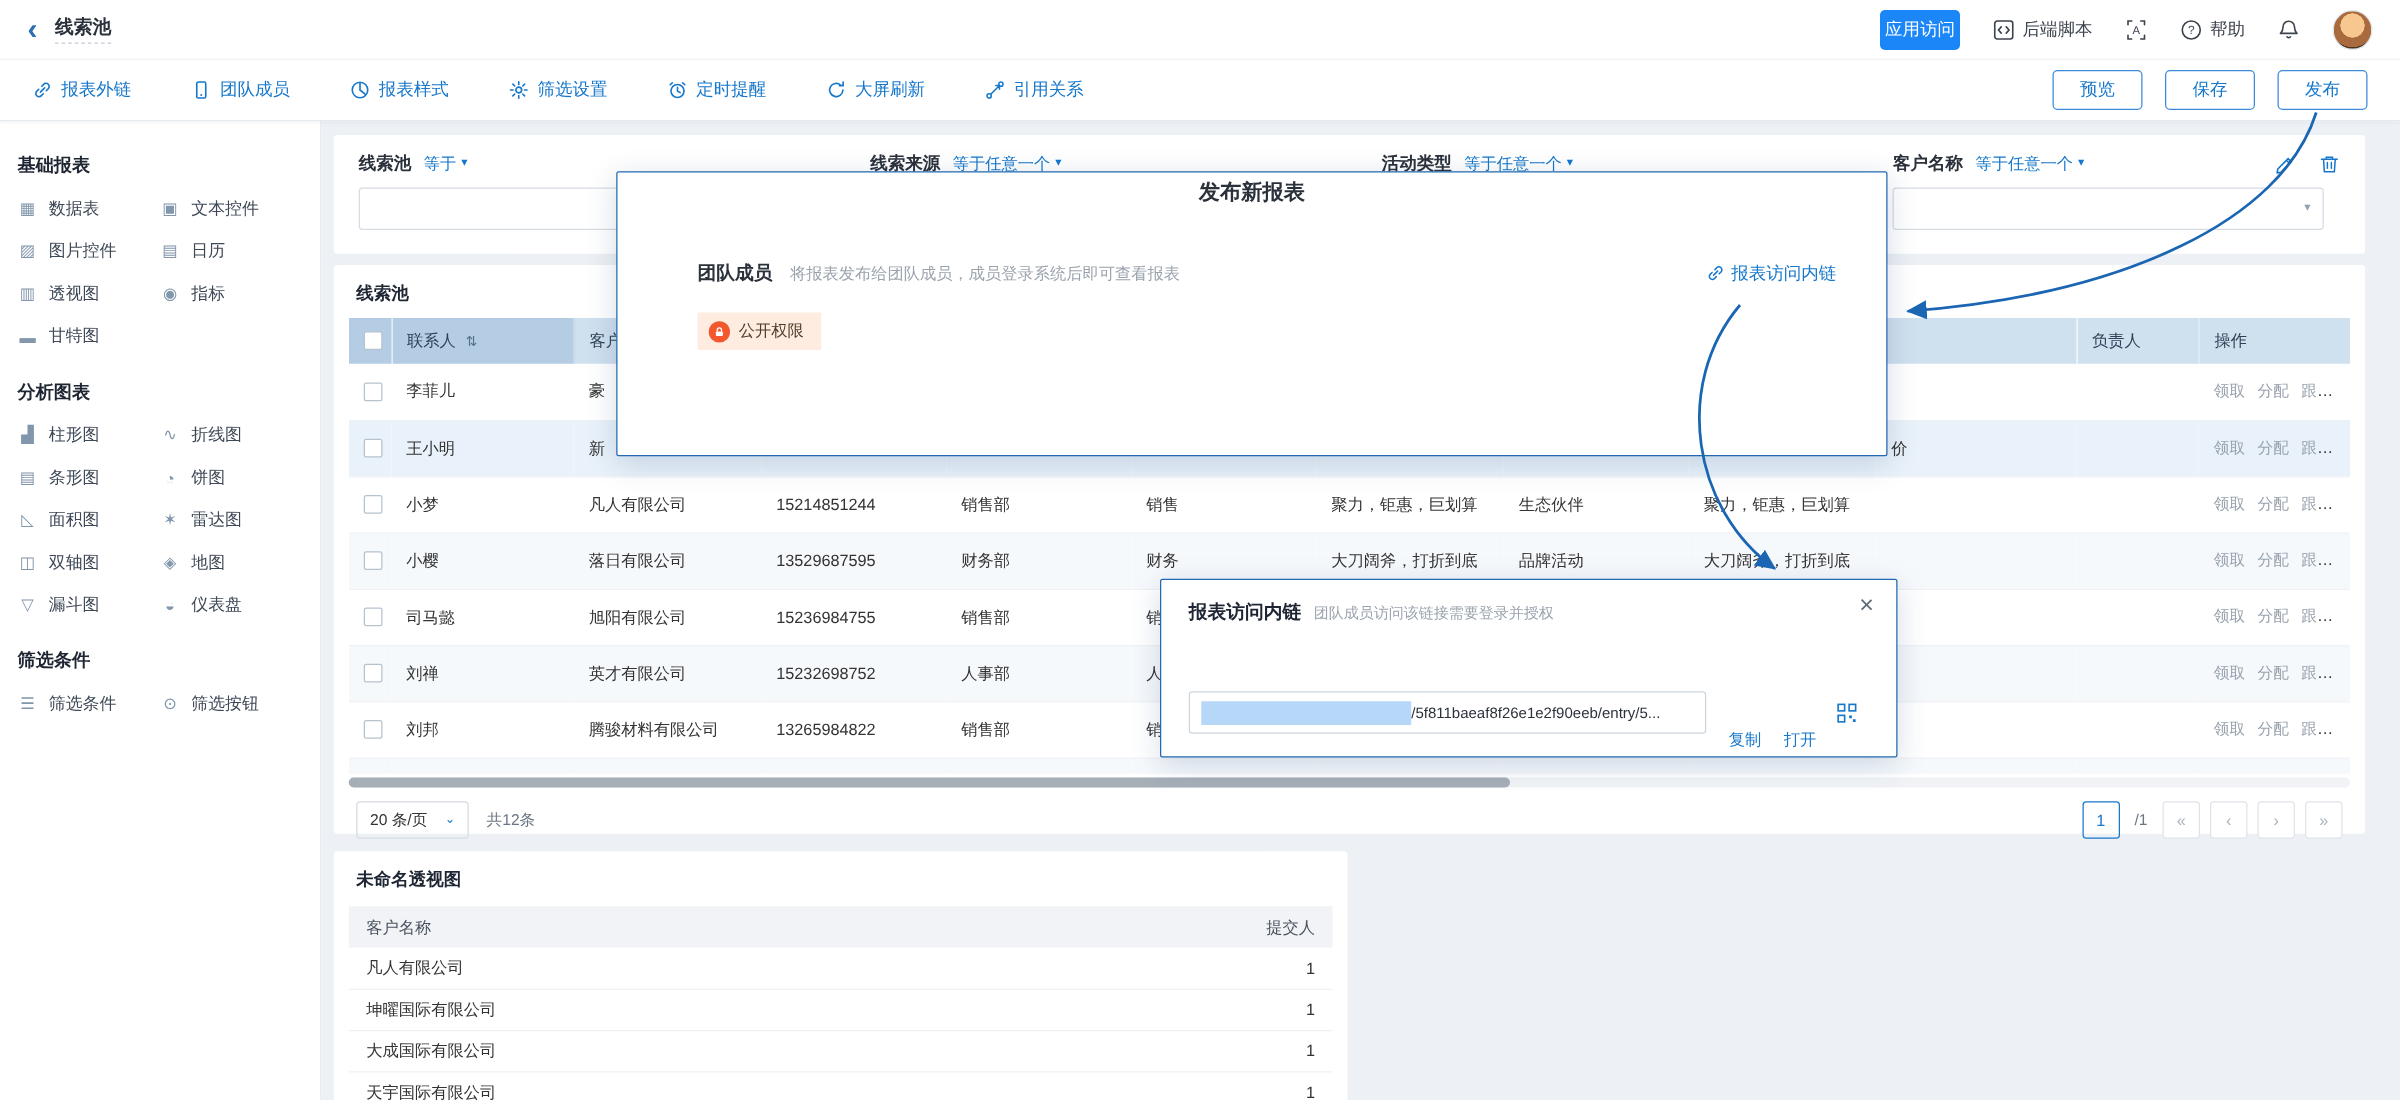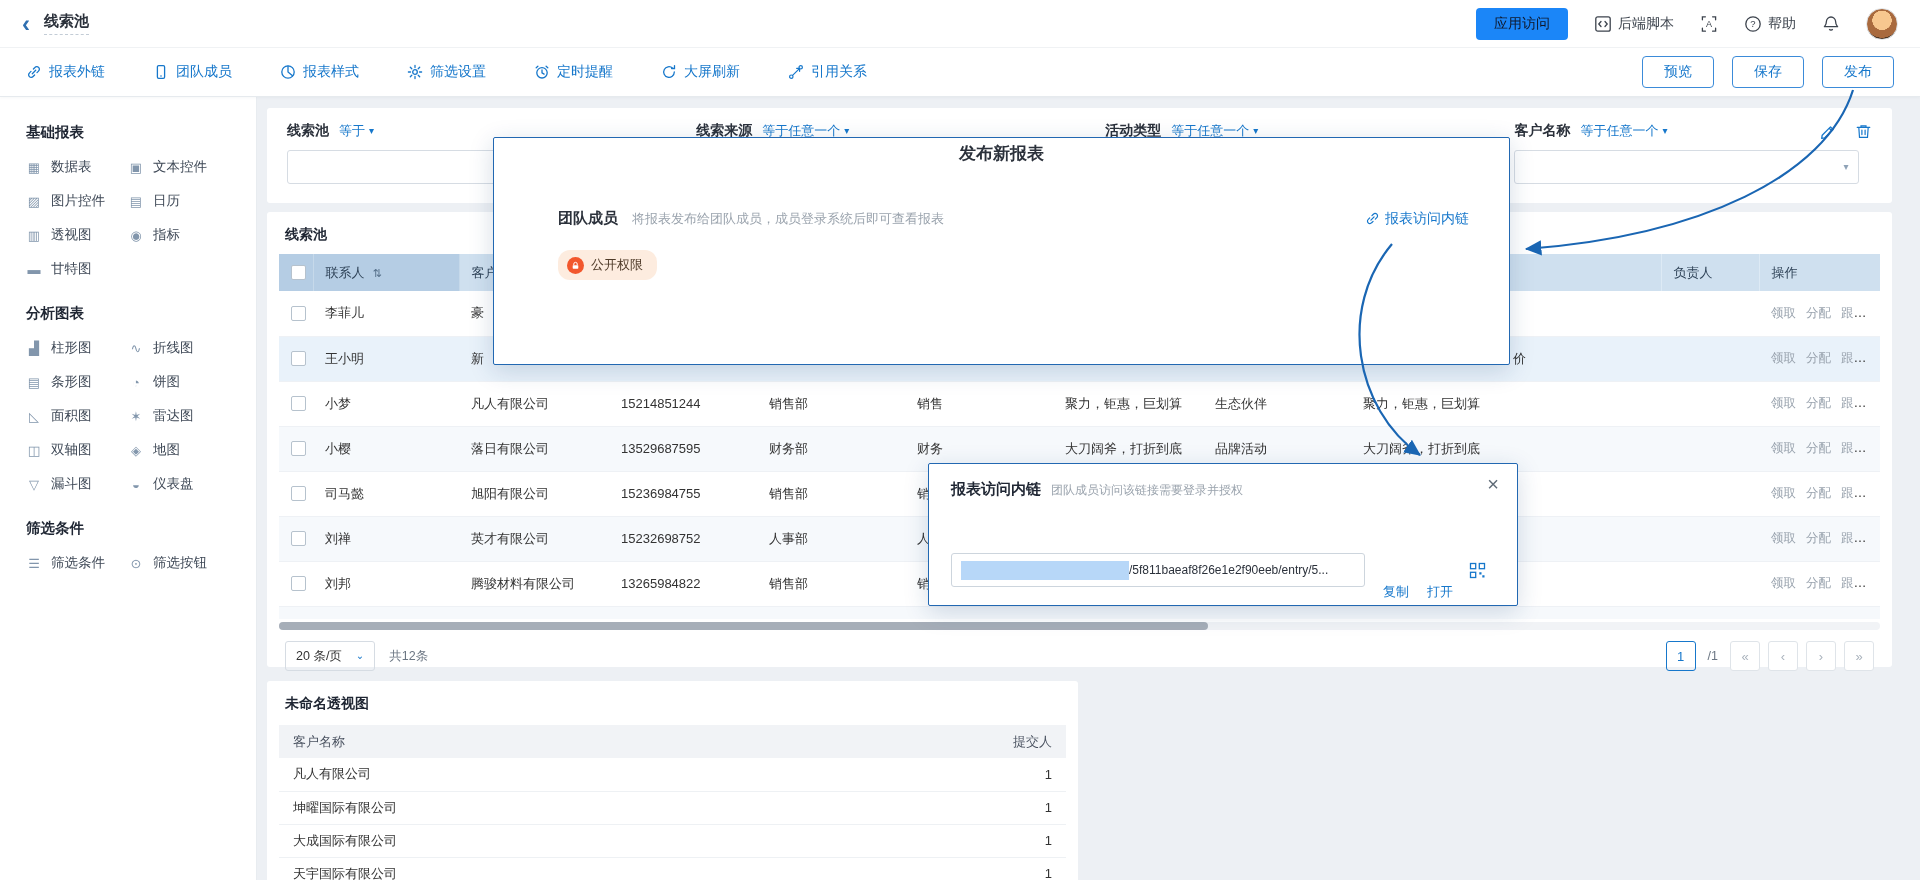--- a/index.html
+++ b/index.html
@@ -5,35 +5,35 @@
   *{margin:0;padding:0;box-sizing:border-box;}
   html,body{width:1920px;height:880px;overflow:hidden;}
   body{position:relative;background:#edf0f4;font-family:"Liberation Sans","DejaVu Sans",sans-serif;color:#333;font-size:14px;}
   svg{display:block;width:100%;height:100%;}
 
   
   .app-header{position:absolute;left:0;top:0;width:1920px;height:48px;background:#fff;display:flex;align-items:center;padding:0 22px;z-index:6;border-bottom:1px solid #f0f2f4;}
   .back{font-size:24px;color:#2f6fb0;line-height:40px;margin-right:14px;cursor:pointer;font-weight:bold;}
   .page-title{font-size:15px;font-weight:bold;color:#2b313b;padding-bottom:3px;border-bottom:1px dashed #c3ccd6;}
   .header-right{margin-left:auto;display:flex;align-items:center;gap:26px;}
-  .primary-btn{background:#1b86f8;color:#0f172a;border:none;border-radius:4px;height:32px;padding:0 18px;font-size:14px;cursor:pointer;}
+  .primary-btn{background:#1b86f8;color:#ffffff;border:none;border-radius:4px;height:32px;padding:0 4px;font-size:14px;cursor:pointer;}
   .hdr-item{display:flex;align-items:center;gap:6px;font-size:14px;color:#3c434d;cursor:pointer;}
   .hicon{width:18px;height:18px;color:#3c434d;flex:none;}
   .avatar{width:32px;height:32px;border-radius:50%;border:1px solid #e2e6ea;background:radial-gradient(circle at 50% 38%,#f7c78f 0 40%,#a96a3e 41% 72%,#4b3422 73%);cursor:pointer;}
 
   
   .sub-toolbar{position:absolute;left:0;top:48px;width:1920px;height:49px;background:#fff;border-bottom:1px solid #e6eaee;display:flex;align-items:center;padding:0 26px;z-index:5;box-shadow:0 1px 3px rgba(30,50,80,0.04);}
   .tool-items{display:flex;align-items:center;gap:48px;}
   .tool-item{display:flex;align-items:center;gap:7px;color:#1677cb;font-size:14px;cursor:pointer;white-space:nowrap;}
   .ticon{width:16px;height:16px;color:#1677cb;flex:none;}
   .tb-actions{margin-left:auto;display:flex;gap:18px;}
   .tb-btn{width:72px;height:32px;background:#fff;border:1px solid #3b8bd9;color:#1677cb;border-radius:4px;font-size:14px;cursor:pointer;}
 
   
-  .sidebar{position:absolute;left:0;top:97px;width:257px;height:783px;background:#fff;border-right:1px solid #e8ecf0;padding:8px 26px;z-index:3;}
+  .sidebar{position:absolute;left:0;top:97px;width:257px;height:783px;background:#fff;border-right:1px solid #e8ecf0;padding:8px 14px;z-index:3;}
   .sb-title{font-size:14.5px;font-weight:bold;color:#1f2633;margin:18px 0 8px;}
   .sb-grid{display:grid;grid-template-columns:1fr 1fr;}
   .sb-item{display:flex;align-items:center;gap:9px;height:34px;font-size:13.5px;color:#3e4856;cursor:pointer;white-space:nowrap;}
   .sb-icon{width:16px;color:#8296ac;font-size:13px;text-align:center;flex:none;}
 
   
   .filter-card{position:absolute;left:267px;top:108px;width:1625px;height:95px;background:#fff;border-radius:3px;padding:13px 20px;z-index:1;}
   .filter-groups{display:flex;}
   .filter-group{width:412px;}
   .filter-group:last-child{width:360px;}
@@ -82,21 +82,21 @@
 
   
   .modal{position:absolute;background:#fff;border:1px solid #2268b2;border-radius:2px;box-shadow:0 6px 24px rgba(20,60,110,0.18);}
   .publish-modal{left:493px;top:137px;width:1017px;height:228px;z-index:10;}
   .pm-title{text-align:center;font-size:17px;color:#2b313b;font-weight:bold;margin-top:4px;}
   .pm-row{display:flex;align-items:center;margin:44px 40px 0 64px;}
   .pm-label{font-size:15px;font-weight:bold;color:#2b313b;}
   .pm-desc{font-size:13px;color:#9aa3ad;margin-left:14px;}
   .pm-link{margin-left:auto;color:#1677cb;font-size:14px;display:flex;align-items:center;gap:5px;cursor:pointer;text-decoration:none;}
   .pm-link .ticon{width:15px;height:15px;}
-  .pm-tag{display:inline-flex;align-items:center;gap:7px;margin:22px 0 0 64px;background:#fdecdf;border-radius:12px;padding:6px 14px 6px 9px;font-size:13px;color:#4e3a28;cursor:pointer;}
+  .pm-tag{display:inline-flex;align-items:center;gap:7px;margin:22px 0 0 64px;background:#fdecdf;border-radius:1px;padding:6px 14px 6px 9px;font-size:13px;color:#4e3a28;cursor:pointer;}
   .tag-icon{width:17px;height:17px;border-radius:50%;background:#f2572d;display:flex;align-items:center;justify-content:center;flex:none;}
   .tag-icon svg{width:9px;height:9px;}
 
   .link-modal{left:928px;top:463px;width:590px;height:143px;z-index:20;padding:16px 22px;}
   .lm-head{display:flex;align-items:baseline;}
   .lm-title{font-size:15px;font-weight:bold;color:#1f2633;}
   .lm-desc{font-size:12px;color:#9aa3ad;margin-left:10px;}
   .lm-close{position:absolute;right:18px;top:10px;font-size:20px;color:#5f6b77;cursor:pointer;line-height:1;}
   .lm-body{display:flex;align-items:center;margin-top:40px;}
   .lm-input{width:414px;height:34px;border:1px solid #cdd5dd;border-radius:3px;display:flex;align-items:center;padding:0 9px;overflow:hidden;cursor:text;flex:none;}

